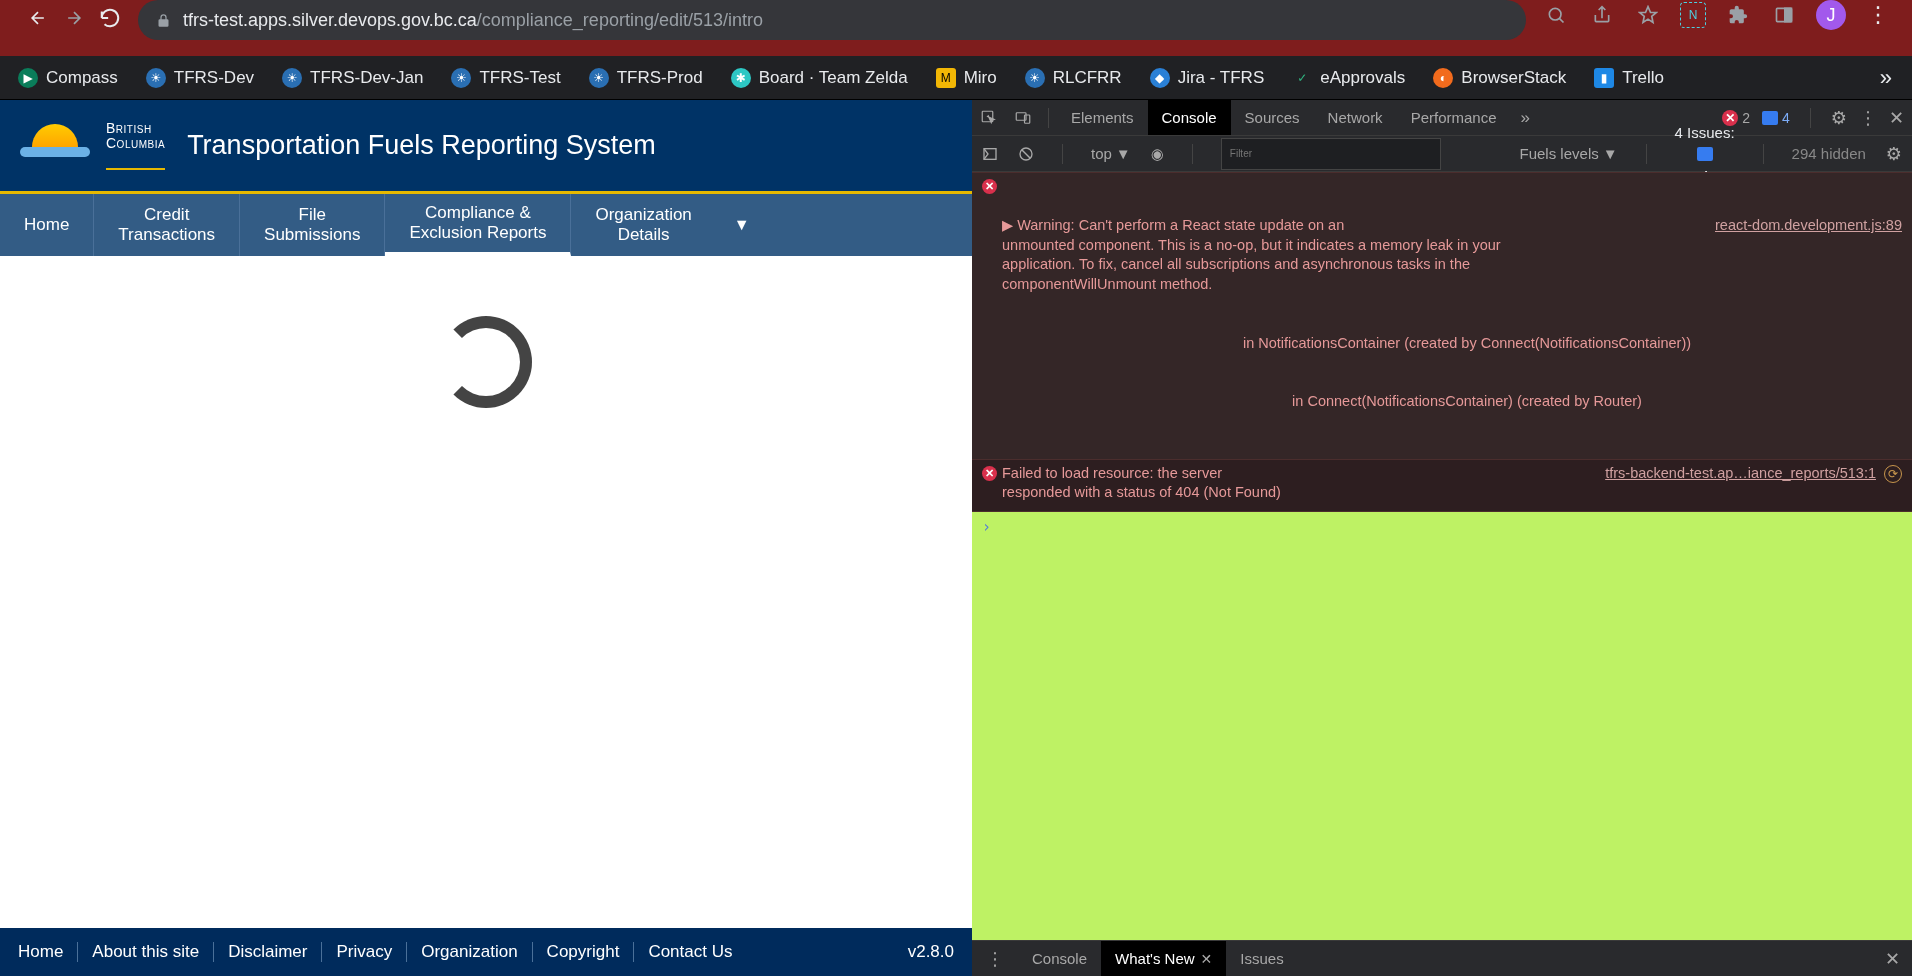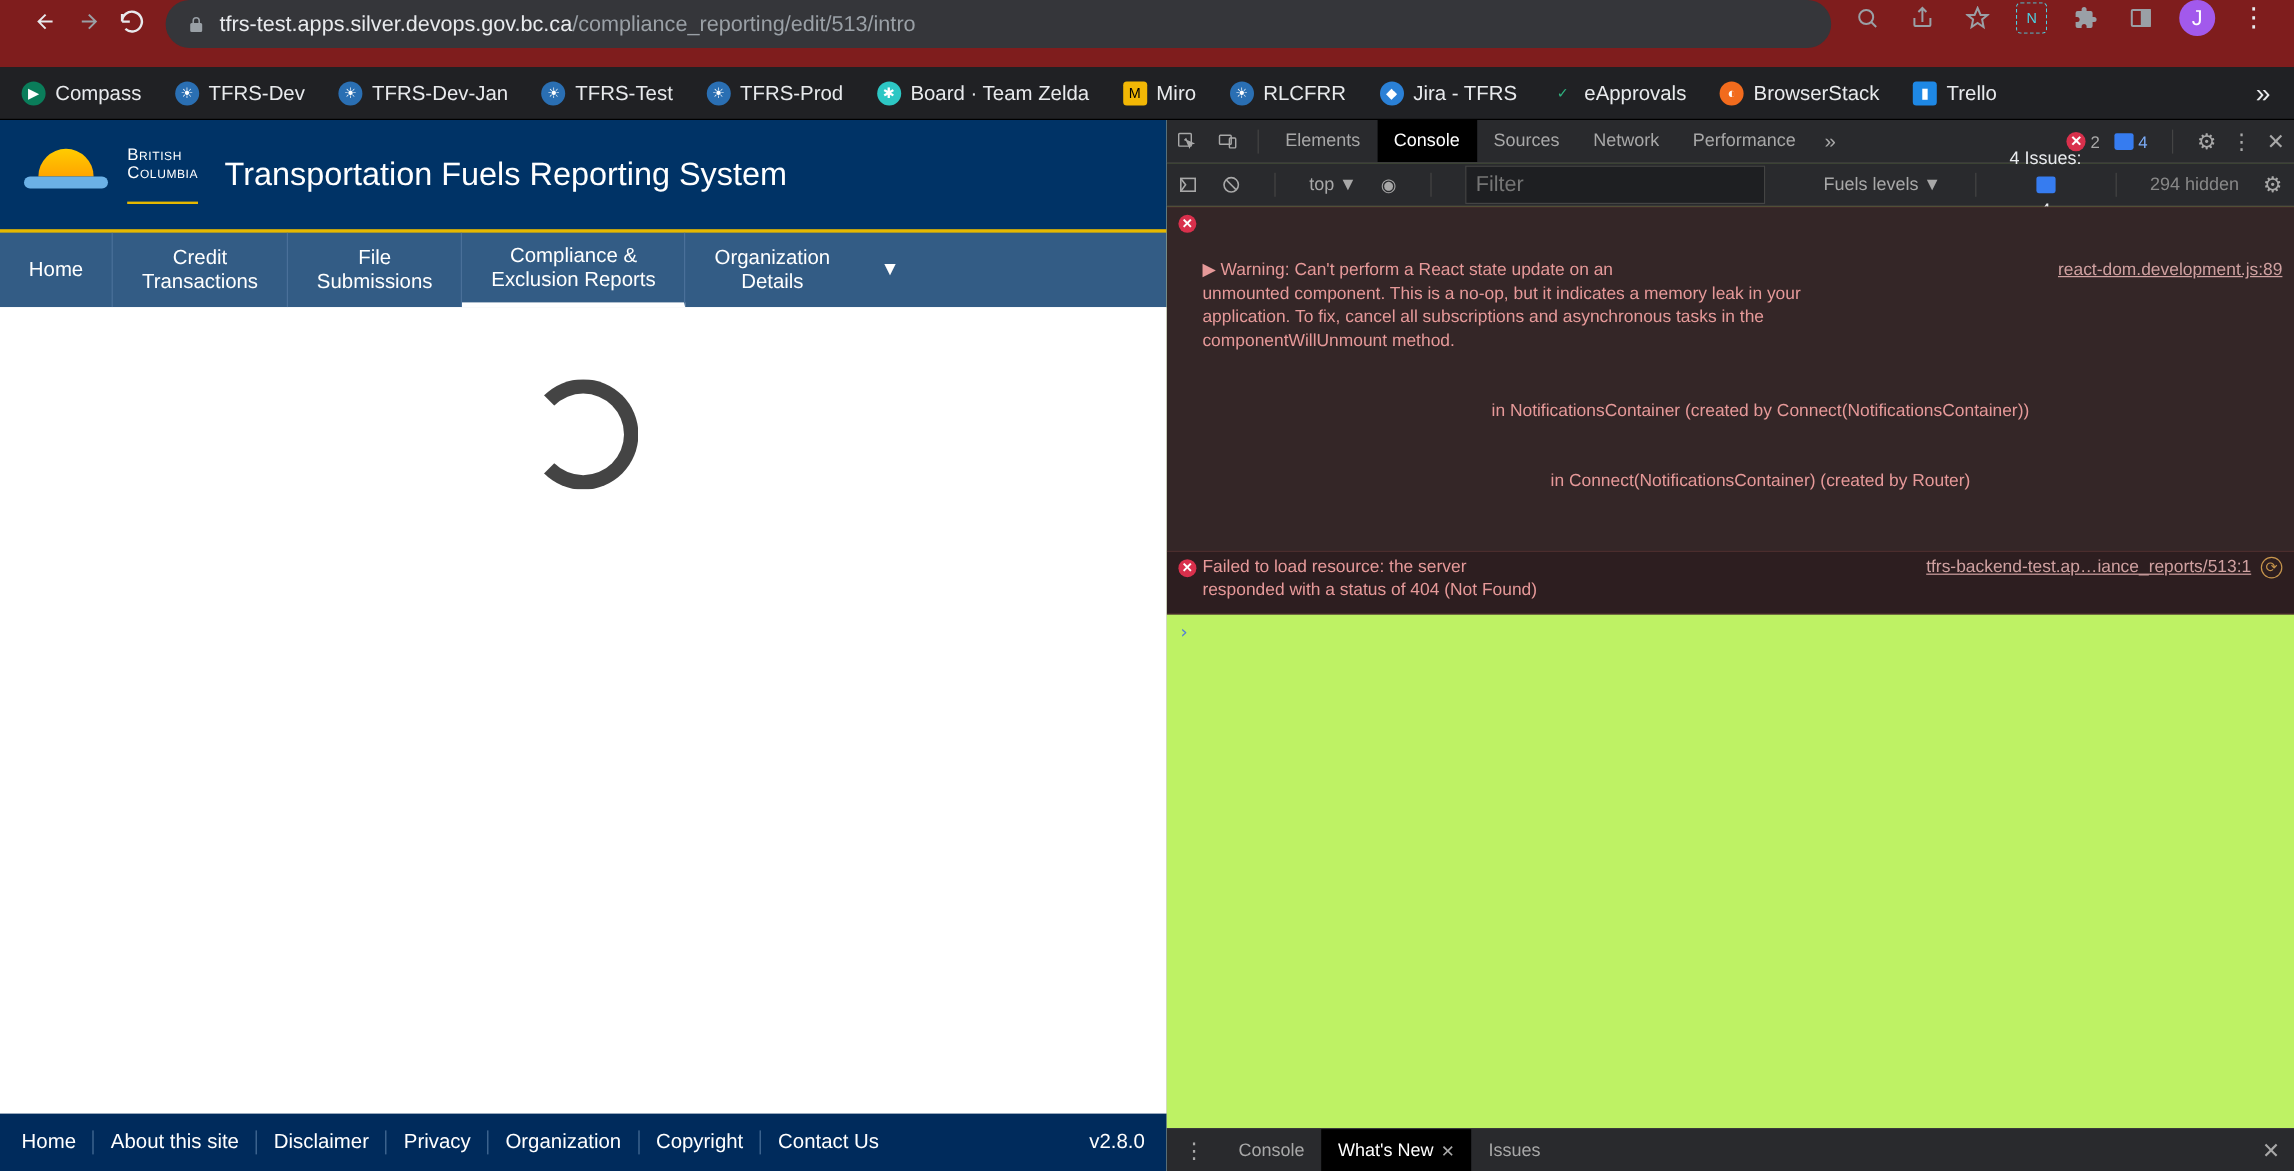--- a/index.html
+++ b/index.html
@@ -62,21 +62,21 @@
 .dt-more { padding:0 10px; font-size:17px; }
 .dt-right { margin-left:auto; display:flex; align-items:center; gap:12px; padding-right:8px; }
 .err-badge { display:flex; align-items:center; gap:4px; font-size:14px; }
 .err-circle { width:16px; height:16px; border-radius:50%; background:#d9304c; display:flex; align-items:center; justify-content:center; color:#fff; font-size:12px; font-weight:bold; }
 .msg-badge { display:flex; align-items:center; gap:4px; color:#7cacf8; font-size:14px; }
 .msg-icon { width:16px; height:14px; background:#367cf0; border-radius:2px; }
 .dt-gear, .dt-kebab, .dt-close { color:#a8a8a8; cursor:pointer; font-size:18px; }
 
 .dt-toolbar { height:36px; background:#292a2d; border-bottom:1px solid #3a3a3a; display:flex; align-items:center; padding:0 10px; gap:20px; font-size:15px; color:#a8a8a8; }
 .dt-tool { display:flex; align-items:center; gap:4px; cursor:pointer; }
-.dt-filter { flex:0 0 220px; height:16px; background:#1e1f22; border:1px solid #444; padding:15px 8px; color:#a8a8a8; font-size:18px; }
+.dt-filter { flex:0 0 220px; height:16px; background:#1e1f22; border:1px solid #444; padding:15px 8px; color:#a8a8a8; font-size:10px; }
 .dt-levels { cursor:pointer; display:flex; align-items:center; gap:4px; }
 .dt-issues { display:flex; align-items:center; gap:6px; color:#e8eaed;flex-direction:column; }
 .dt-hidden { color:#888; }
 
 .dt-messages { flex:1; overflow:auto; font-family:Menlo,Consolas,monospace; font-size:14.5px; }
 .msg-row { display:flex; padding:4px 10px 8px 10px; }
 .msg-row.warn { background:#342627; color:#e69999; border-top:1px solid #4b2d2d; border-bottom:1px solid #4b2d2d; }
 .msg-row.err { background:#2d1e20; color:#e69999; border-bottom:1px solid #4b2d2d; }
 .msg-gutter { width:20px; flex-shrink:0; }
 .msg-caret { color:#e69999; margin-right:4px; }

